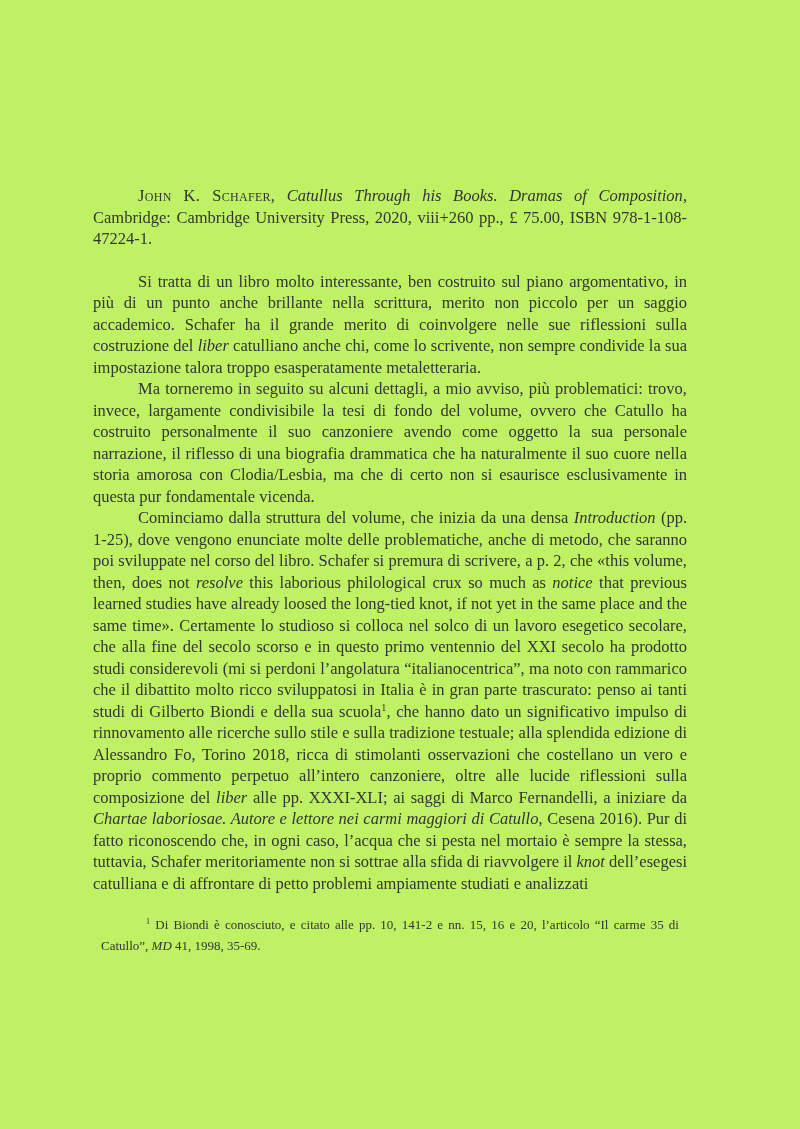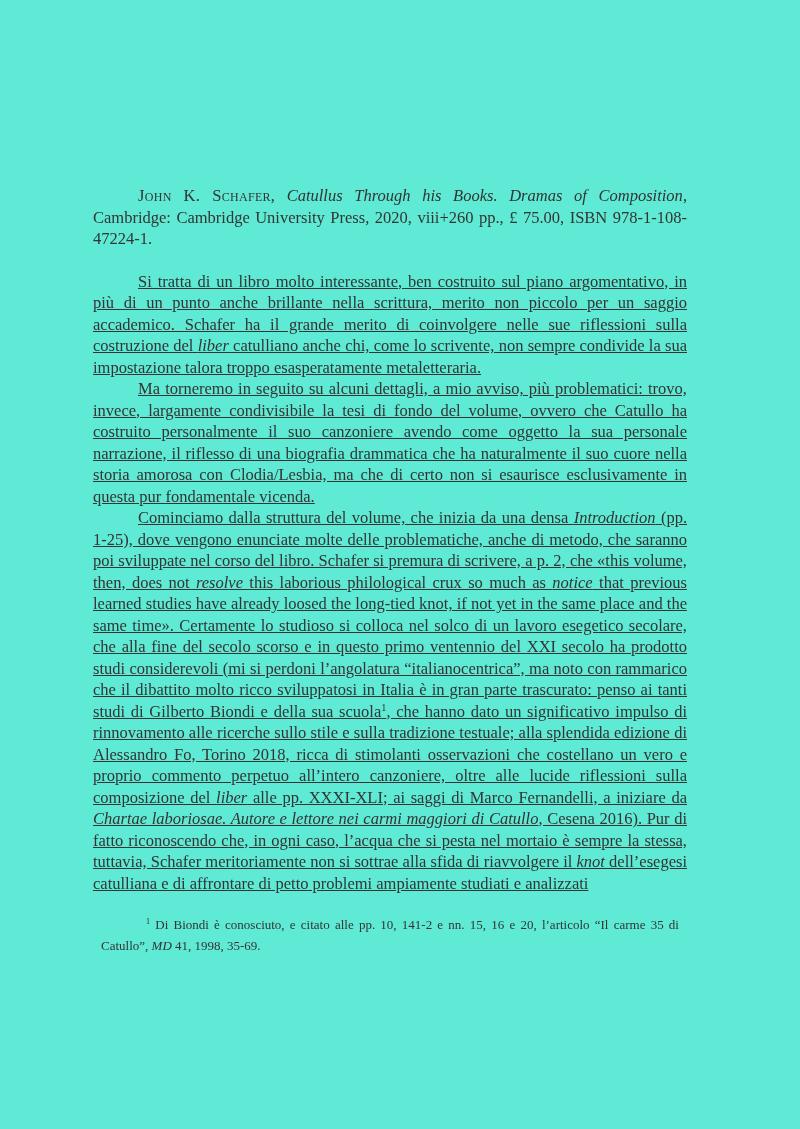--- a/index.html
+++ b/index.html
@@ -4,21 +4,21 @@
 <style>
   html, body {
     margin: 0;
     padding: 0;
     background: #ffffff;
   }
   .page {
     position: relative;
     width: 800px;
     height: 1129px;
-    background: #5eead4;
+    background: #bef264;
     overflow: hidden;
     font-family: "Liberation Serif", serif;
     color: #343434;
   }
   .content {
     position: absolute;
     left: 93px;
     top: 185px;
     width: 594px;
   }
@@ -28,21 +28,20 @@
     line-height: 21.5px;
     text-align: justify;
     text-indent: 45px;
   }
   .para {
     margin: 0;
     font-size: 16.5px;
     line-height: 21.5px;
     text-align: justify;
     text-indent: 45px;
-    text-decoration: underline;
   }
   .footnote {
     margin-top: 20px;
   }
   .footnote p {
     margin: 8px;
     font-size: 13px;
     line-height: 21px;
     text-align: justify;
     text-indent: 45px;

